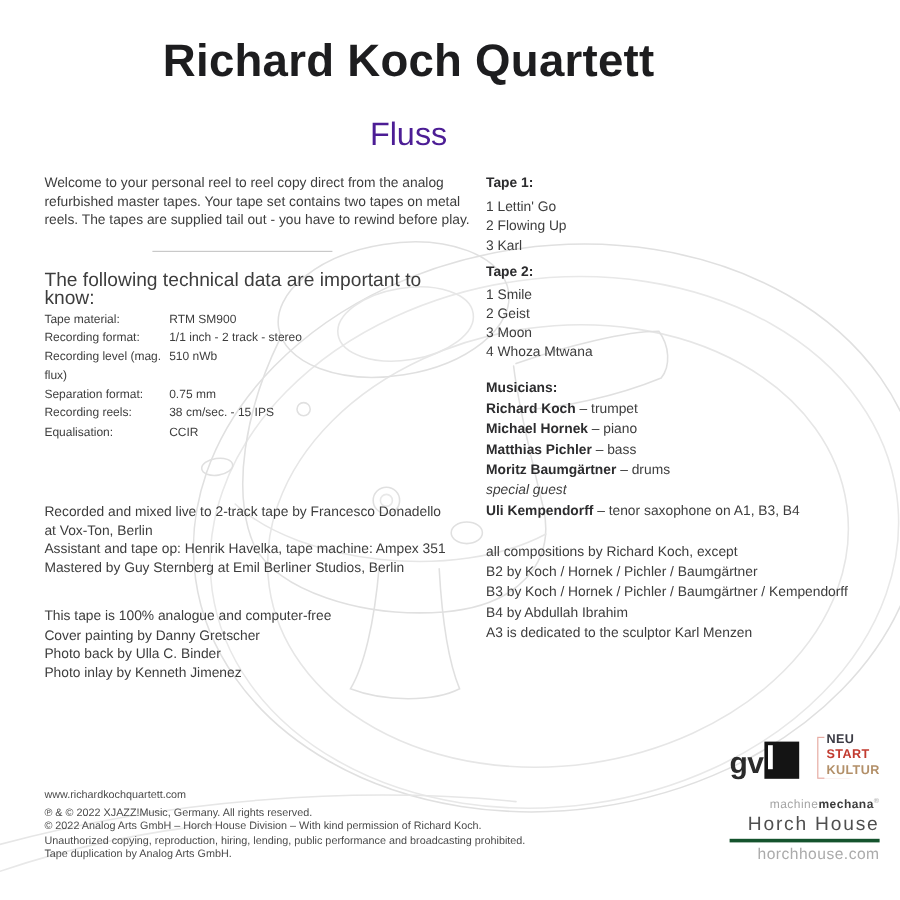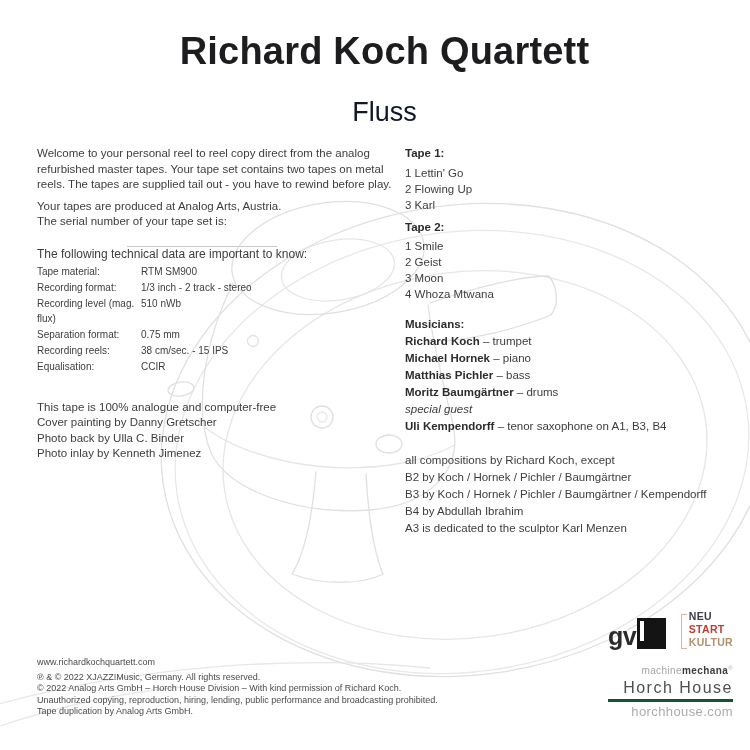--- a/index.html
+++ b/index.html
@@ -1,33 +1,33 @@
 <!DOCTYPE html>
 <html><head>
 <meta charset="utf-8">
 <style>
   * { margin: 0; padding: 0; box-sizing: border-box; }
   html, body { width: 750px; height: 750px; background: #ffffff; overflow: hidden; }
   body { font-family: "Liberation Sans", "DejaVu Sans", sans-serif; color: #3d3d3d; position: relative; }
 
   .sketch { position: absolute; left: 0; top: 0; z-index: 0; }
 
-  header { position: absolute; top: 30px; left: 0; width: 681px; text-align: center; z-index: 2; margin-left: 44px; }
+  header { position: absolute; top: 30px; left: 0; width: 681px; text-align: center; z-index: 2; }
   h1 { font-size: 38px; font-weight: 700; color: #1d1d1f; letter-spacing: 0.2px; }
-  h2 { font-size: 27px; font-weight: 400; color: #0f172a; margin-top: 24px; }
+  h2 { font-size: 27px; font-weight: 400; color: #4c1d95; margin-top: 24px; }
 
   .col-left  { position: absolute; left: 37px;  top: 146px; width: 356px; z-index: 2; }
   .col-right { position: absolute; left: 405px; top: 146px; width: 330px; z-index: 2; }
 
   .body-text, .tech-table, .track, .member-line, .comp-line, .credit-line, .heading-line {
     font-size: 11.5px; line-height: 15.5px; color: #3d3d3d;
   }
   .body-text { margin-bottom: 6px; }
   .serial-line { margin: 16px 0 0 90px; width: 150px; border-top: 1px solid #c9c9c9; }
-  .tech-heading { font-size: 12px; line-height: 15.5px; }
+  .tech-heading { margin-top: 16px; font-size: 16px; line-height: 15.5px; }
   .tech-table { margin-top: 2px; border-collapse: collapse; }
   .tech-table td { font-size: 10px; line-height: 15.8px; padding: 0; vertical-align: top; }
   .tech-table td.lbl { width: 104px; }
 
   .credits-block-1 { margin-top: 51px; }
   .credits-block-2 { margin-top: 25px; }
 
   .heading-line { font-weight: 700; color: #2c2c2e; }
   .tape-block { margin-bottom: 7px; }
   .tape-block .heading-line { margin-bottom: 3px; }
@@ -95,56 +95,58 @@
   </g>
 </svg>
 
 <header>
   <h1>Richard Koch Quartett</h1>
   <h2>Fluss</h2>
 </header>
 
 <div class="col-left">
   <p class="body-text">Welcome to your personal reel to reel copy direct from the analog refurbished master tapes. Your tape set contains two tapes on metal reels. The tapes are supplied tail out - you have to rewind before play.</p>
-  <p class="body-text">
-    <span>Your tapes are produced at Analog Arts, Austria.</span><br>
-    <span>The serial number of your tape set is:</span>
-  </p>
   <div class="serial-line"></div>
 
   <p class="tech-heading">The following technical data are important to know:</p>
   <table class="tech-table">
     <tbody>
         <tr>
       <td class="lbl">Tape material:</td>
       <td>RTM SM900</td>
     </tr>
     <tr>
       <td class="lbl">Recording format:</td>
-      <td>1/3 inch - 2 track - stereo</td>
+      <td>1/1 inch - 2 track - stereo</td>
     </tr>
     <tr>
       <td class="lbl">Recording level (mag. flux)</td>
       <td>510 nWb</td>
     </tr>
     <tr>
       <td class="lbl">Separation format:</td>
       <td>0.75 mm</td>
     </tr>
     <tr>
       <td class="lbl">Recording reels:</td>
       <td>38 cm/sec. - 15 IPS</td>
     </tr>
     <tr>
       <td class="lbl">Equalisation:</td>
       <td>CCIR</td>
     </tr>
   </tbody>
     </table>
 
+  <div class="credits-block-1">
+    <div class="credit-line">Recorded and mixed live to 2-track tape by Francesco Donadello</div>
+    <div class="credit-line">at Vox-Ton, Berlin</div>
+    <div class="credit-line">Assistant and tape op: Henrik Havelka, tape machine: Ampex 351</div>
+    <div class="credit-line">Mastered by Guy Sternberg at Emil Berliner Studios, Berlin</div>
+  </div>
 
   <div class="credits-block-2">
     <div class="credit-line">This tape is 100% analogue and computer-free</div>
     <div class="credit-line">Cover painting by Danny Gretscher</div>
     <div class="credit-line">Photo back by Ulla C. Binder</div>
     <div class="credit-line">Photo inlay by Kenneth Jimenez</div>
   </div>
 </div>
 
 <div class="col-right">

